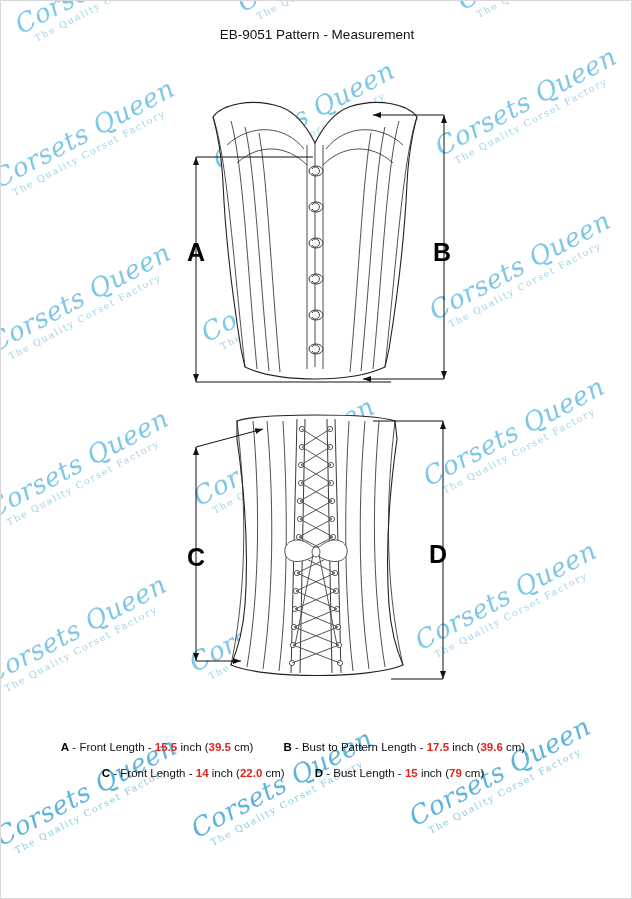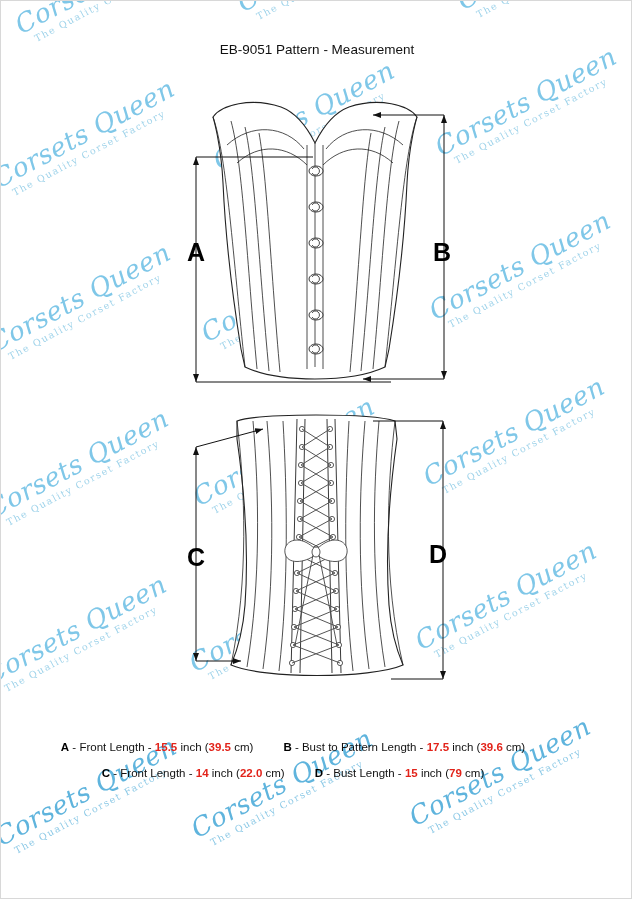--- a/index.html
+++ b/index.html
@@ -45,21 +45,21 @@
     letter-spacing: 1.6px;
     margin-left: 10px;
   }
   .wm.dark .wm-main { color: #5fb4dd; }
   .wm.dark .wm-sub { color: #8cc9e6; }
 
   
   #title {
     position: absolute;
     left: 0;
-    top: 41px;
+    top: 26px;
     width: 632px;
     text-align: center;
     font-size: 13.5px;
     color: #111111;
     font-family: "Liberation Sans", sans-serif;
   }
 
   
   .drawing {
     position: absolute;

